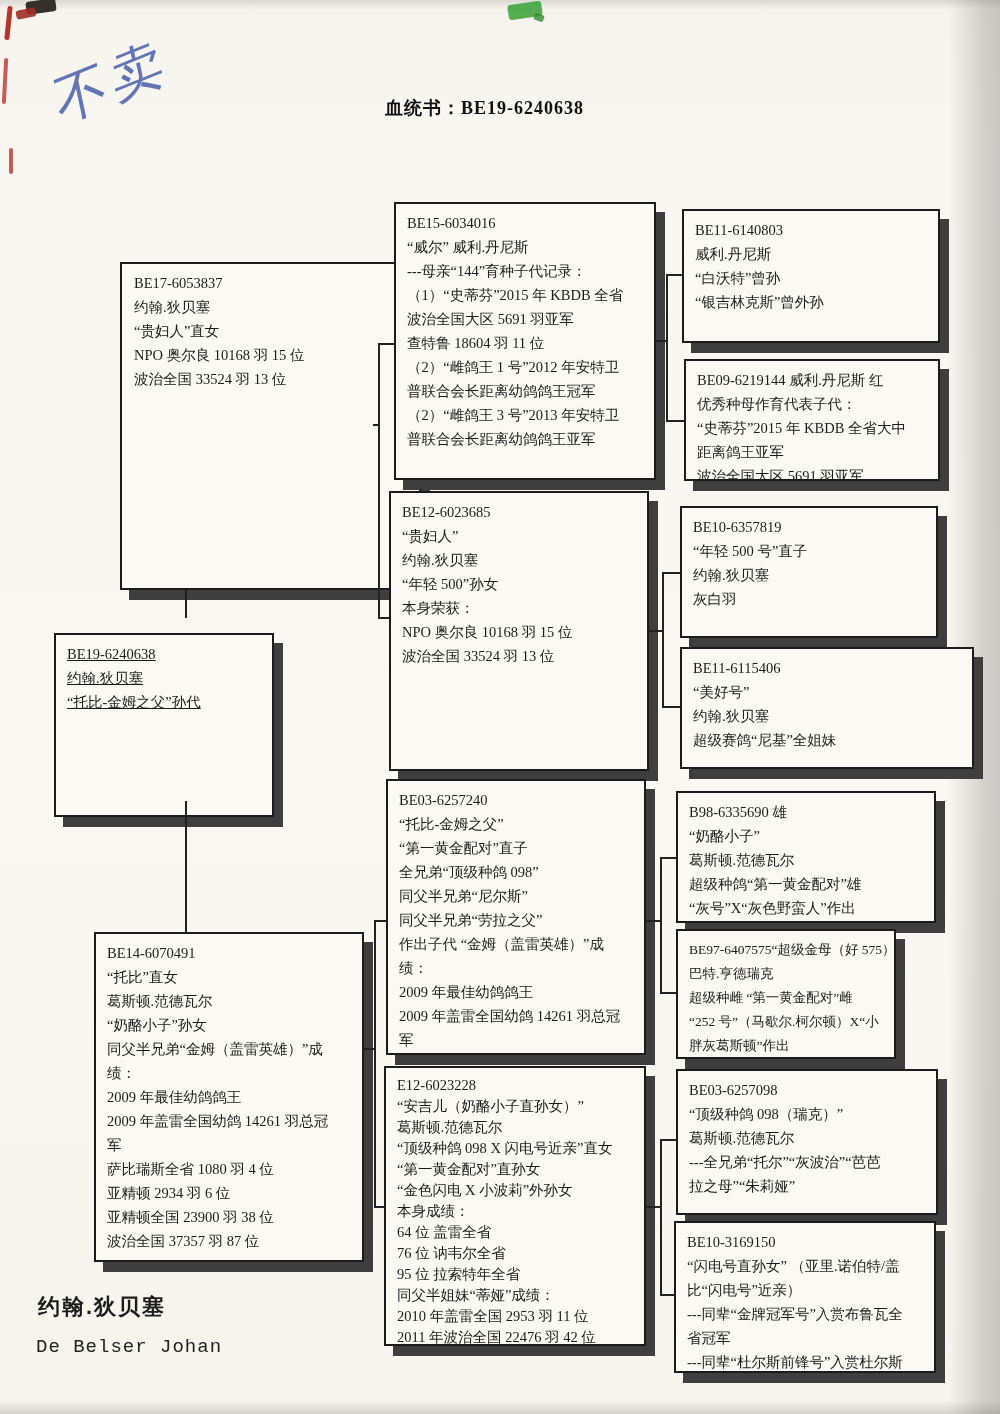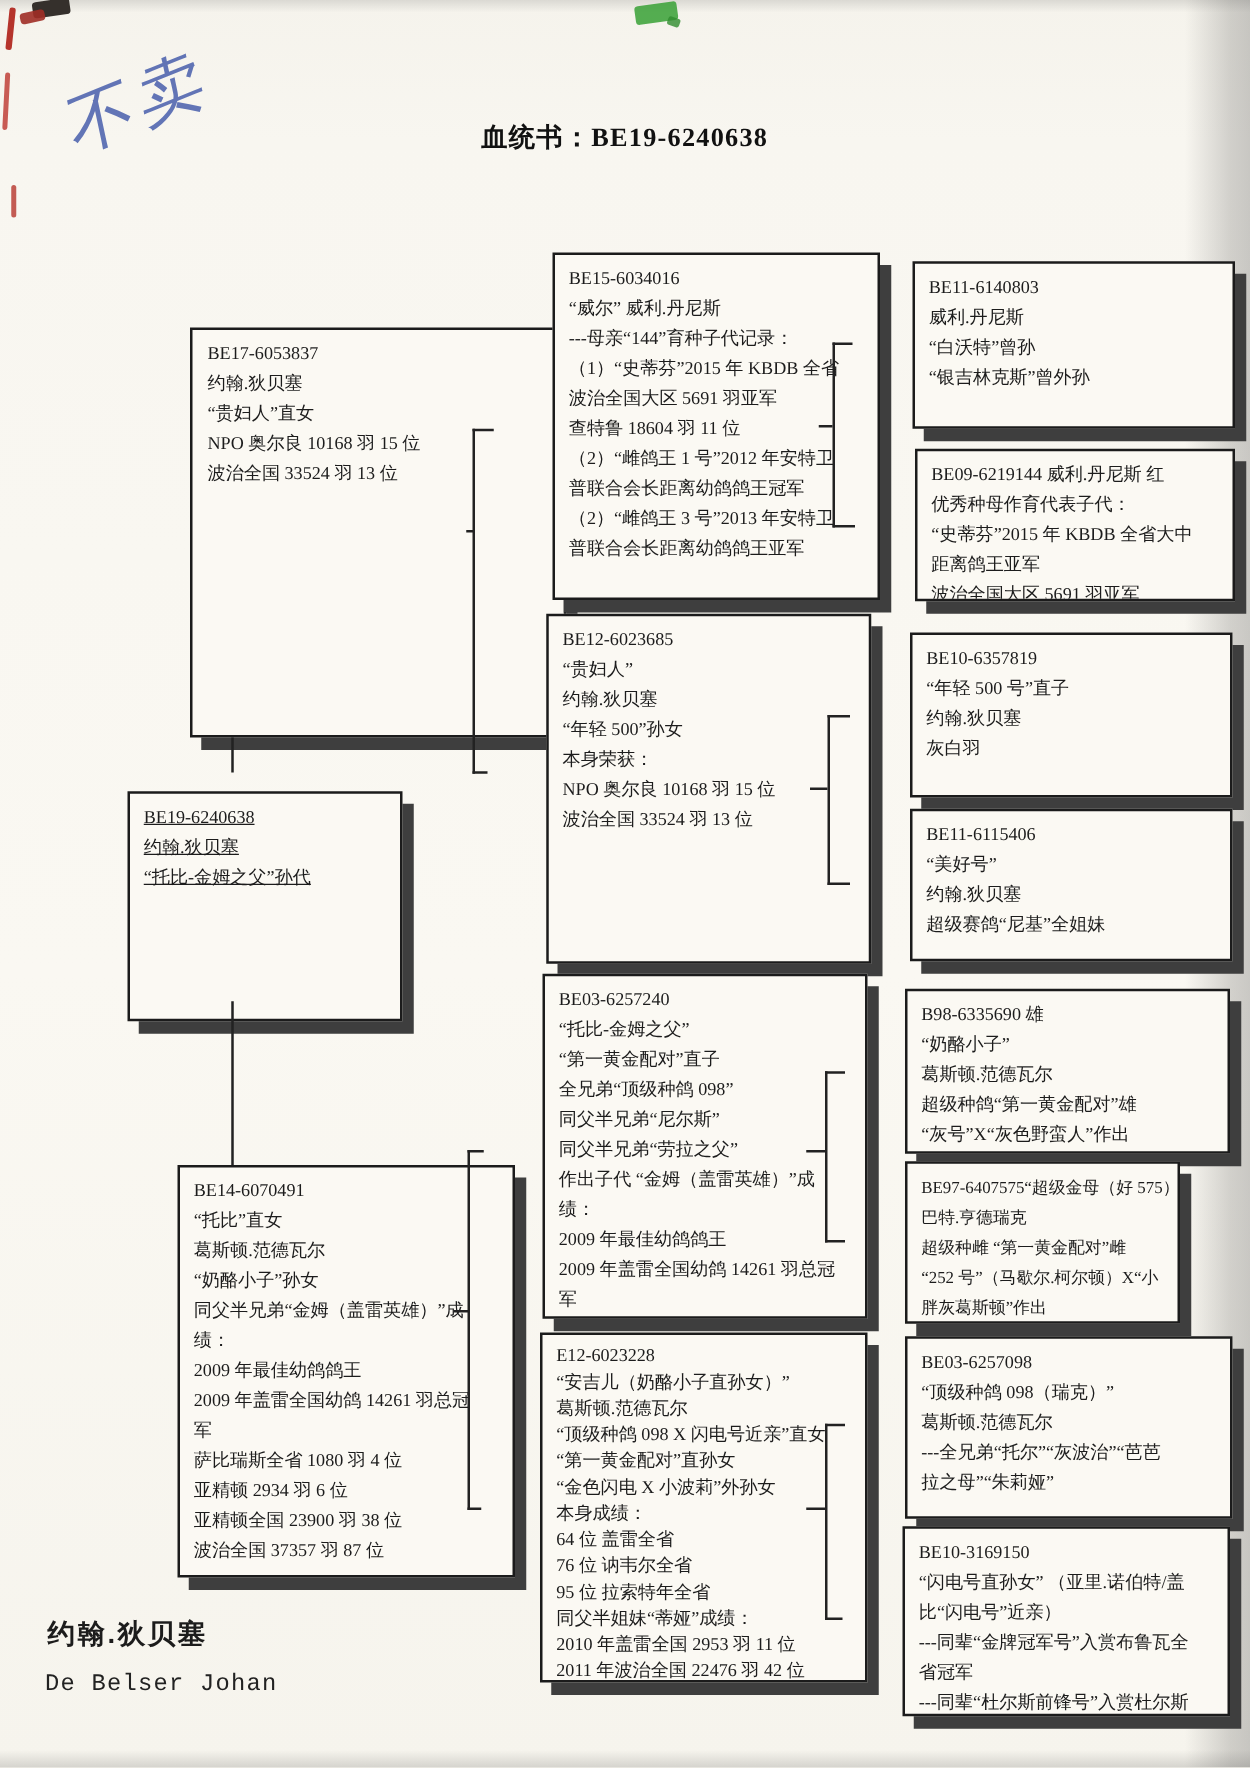--- a/index.html
+++ b/index.html
@@ -31,50 +31,49 @@
 
   .handwriting{
     position:absolute;left:52px;top:46px;
     font-size:54px;color:#3d55a8;opacity:.8;
     transform:rotate(-22deg) skewX(-10deg);
     font-family:"Liberation Serif",serif;font-weight:400;
     letter-spacing:6px;white-space:nowrap;
   }
   .doc-title{
     position:absolute;left:385px;top:96px;width:330px;
-    font-size:21px;font-weight:bold;letter-spacing:1px;white-space:nowrap;
+    font-size:18px;font-weight:bold;letter-spacing:1px;white-space:nowrap;
     color:#111;
   }
   
   .box{
     position:absolute;
     background:#fbf9f3;
     border:2px solid #1b1b1b;
     box-shadow:9px 10px 0 #3e3e3e;
     box-sizing:border-box;
     padding:7px 8px 0 11px;
     overflow:hidden;
     font-size:14.5px;
-    margin-left:48px;
   }
   .bline{line-height:24px;white-space:nowrap;}
   .tight .bline{line-height:21px;}
   .smalltext{font-size:13.5px;}
 
-  #b-sire      {left:104px;top:262px;width:301px;height:328px;padding-left:12px;}
+  #b-sire      {left:120px;top:262px;width:301px;height:328px;padding-left:12px;}
   #b-subject   {left:54px; top:633px;width:220px;height:184px;text-decoration:underline;}
   #b-dam       {left:94px; top:932px;width:270px;height:330px;}
   #b-ss        {left:394px;top:202px;width:262px;height:278px;}
   #b-sd        {left:389px;top:491px;width:260px;height:280px;}
   #b-ds        {left:386px;top:779px;width:260px;height:276px;}
   #b-dd        {left:384px;top:1066px;width:262px;height:280px;}
   #b-sss       {left:682px;top:209px;width:258px;height:134px;}
   #b-ssd       {left:684px;top:359px;width:256px;height:122px;}
   #b-sds       {left:680px;top:506px;width:258px;height:132px;}
-  #b-sdd       {left:680px;top:647px;width:258px;height:122px;}
+  #b-sdd       {left:680px;top:647px;width:294px;height:122px;}
   #b-dss       {left:676px;top:791px;width:260px;height:132px;}
   #b-dsd       {left:676px;top:929px;width:220px;height:130px;}
   #b-dds       {left:676px;top:1069px;width:262px;height:146px;}
   #b-ddd       {left:674px;top:1221px;width:262px;height:152px;}
 
   .conn{position:absolute;background:#222;}
   .footer-cn{position:absolute;left:38px;top:1292px;font-size:22px;font-weight:600;
     font-family:"Liberation Sans",sans-serif;letter-spacing:2px;}
   .footer-en{position:absolute;left:36px;top:1336px;font-size:19px;
     font-family:"Liberation Mono","DejaVu Sans Mono",monospace;letter-spacing:1px;color:#222;}

